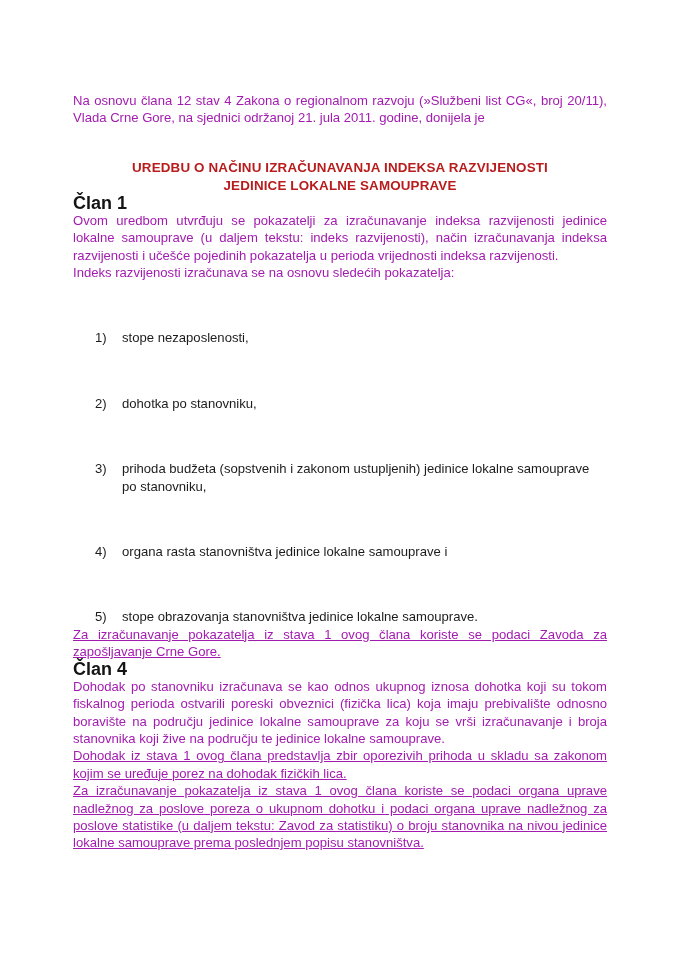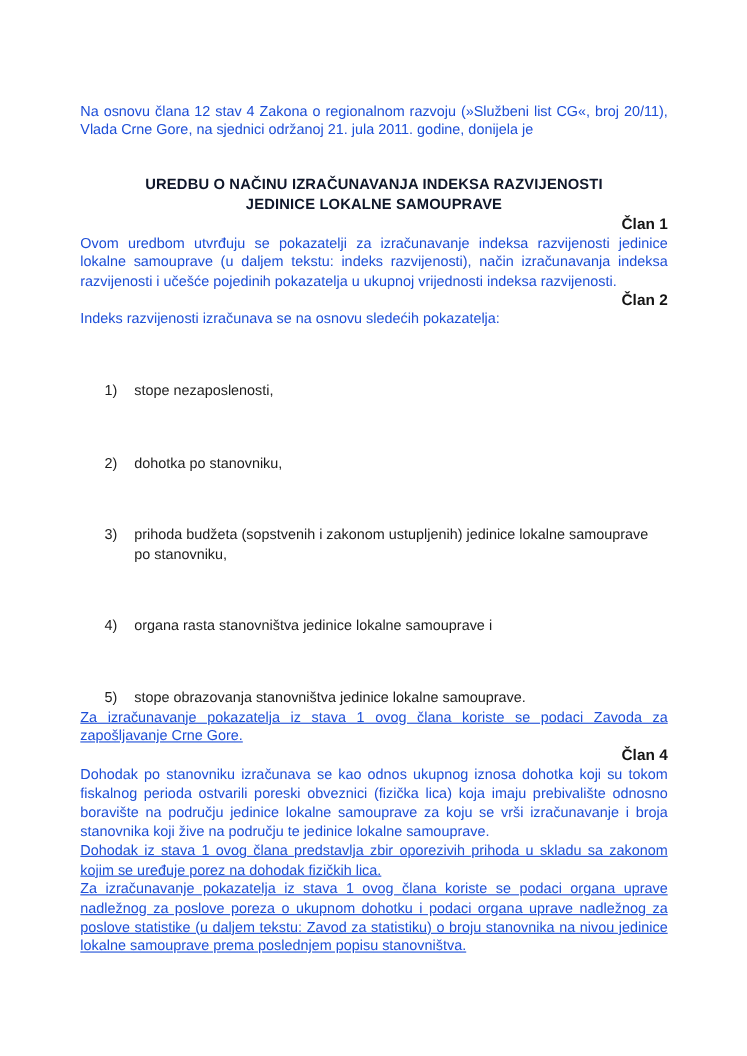--- a/index.html
+++ b/index.html
@@ -29,44 +29,44 @@
     left: 73px;
     top: 92px;
     width: 534px;
   }
   p.body-par {
     margin: 0;
     font-size: 13.1px;
     line-height: 17.4px;
     text-align: justify;
     text-justify: inter-word;
-    color: #1d4ed8;
+    color: #a21caf;
   }
   .preamble {
     margin-bottom: 0;
   }
   .title-block {
     margin-top: 32px;
     margin-bottom: 0;
   }
   h1.doc-title, h2.doc-subtitle {
     margin: 0;
     text-align: center;
     font-size: 13.4px;
     font-weight: bold;
     letter-spacing: 0.15px;
     line-height: 18px;
-    color: #0f172a;
+    color: #b91c1c;
   }
   h2.doc-subtitle {
   }
   h3.article-heading {
     margin: 0;
-    text-align: right;
-    font-size: 14px;
+    text-align: left;
+    font-size: 18px;
     font-weight: bold;
     line-height: 17px;
     color: #141414;
   }
   .article {
     margin-top: 0;
   }
   .sp-before-article-1 { margin-top: 34px; }
   .sp-after-heading    { margin-top: 13px; }
   .sp-between-par      { margin-top: 13px; text-decoration: underline; }
@@ -112,25 +112,24 @@
 
     <p class="body-par preamble">Na osnovu člana 12 stav 4  Zakona o regionalnom razvoju (»Službeni list CG«, broj 20/11), Vlada Crne Gore, na sjednici održanoj  21. jula 2011. godine, donijela je</p>
 
     <div class="title-block">
       <h1 class="doc-title">UREDBU O NAČINU IZRAČUNAVANJA INDEKSA RAZVIJENOSTI</h1>
       <h2 class="doc-subtitle">JEDINICE LOKALNE SAMOUPRAVE</h2>
     </div>
 
     <div class="article">
       <h3 class="article-heading sp-before-article-1">Član 1</h3>
-      <p class="body-par sp-after-heading">Ovom uredbom utvrđuju se pokazatelji za izračunavanje indeksa razvijenosti jedinice lokalne samouprave (u daljem tekstu: indeks razvijenosti), način izračunavanja indeksa razvijenosti i učešće pojedinih pokazatelja u ukupnoj vrijednosti indeksa razvijenosti.</p>
+      <p class="body-par sp-after-heading">Ovom uredbom utvrđuju se pokazatelji za izračunavanje indeksa razvijenosti jedinice lokalne samouprave (u daljem tekstu: indeks razvijenosti), način izračunavanja indeksa razvijenosti i učešće pojedinih pokazatelja u perioda vrijednosti indeksa razvijenosti.</p>
     </div>
 
     <div class="article">
-      <h3 class="article-heading sp-before-article">Član 2</h3>
       <p class="body-par sp-after-heading">Indeks razvijenosti izračunava se na osnovu sledećih pokazatelja:</p>
 
       <ol class="indicator-list">
         <li>
           <span class="num">1)</span>
           <span class="txt">stope nezaposlenosti,</span>
         </li>
         <li>
           <span class="num">2)</span>
           <span class="txt">dohotka po stanovniku,</span>

